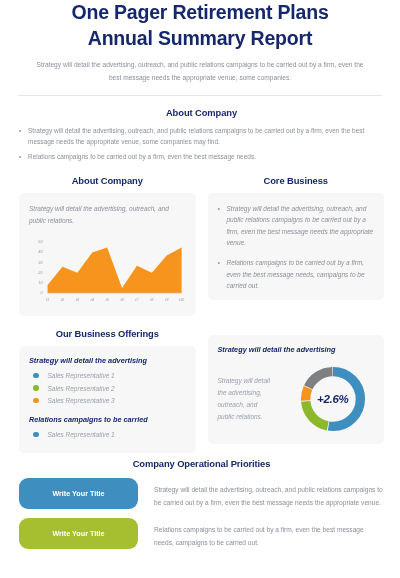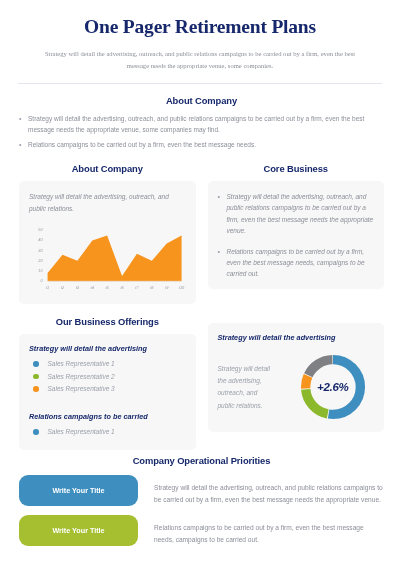--- a/index.html
+++ b/index.html
@@ -13,21 +13,21 @@
   }
   .page {
     position: relative;
     width: 400px;
     height: 578px;
     background: #ffffff;
     padding: 0 16px;
   }
 
   
-  .header { padding-top: 14px; text-align: center; font-family: Liberation Serif, serif; }
+  .header { text-align: center; }
   .title-line {
     font-size: 19.5px;
     font-weight: bold;
     color: #16286b;
     letter-spacing: -0.2px;
     line-height: 1.32;
   }
   .subtitle {
     margin: 8px auto 0;
     width: 330px;
@@ -106,21 +106,21 @@
   .core-bullets .bullet-row { margin-bottom: 9px; }
   .core-bullets .bullet-row:last-child { margin-bottom: 0; }
 
   
   .offer-head {
     font-size: 7.3px;
     font-weight: bold;
     color: #16286b;
     margin-bottom: 7px;
   }
-  .offer-head.second { margin-top: 20px; }
+  .offer-head.second { margin-top: 11px; }
   .legend-row {
     display: flex;
     align-items: center;
     margin-bottom: 5.5px;
   }
   .legend-dot {
     width: 5.5px; height: 5.5px;
     border-radius: 50%;
     flex: 0 0 auto;
     margin-left: 4px;
@@ -186,20 +186,21 @@
     padding-top: 1px;
   }
 </style>
 </head>
 <body>
 
 <div class="page">
 
   <div class="header">
     <div class="title-line">One Pager Retirement Plans</div>
+    <div class="title-line">Annual Summary Report</div>
     <div class="subtitle">Strategy will detail the advertising, outreach, and public relations campaigns to be carried out by a firm,  even the best message needs the appropriate venue, some companies.</div>
   </div>
   <div class="divider"></div>
 
   <div class="about-wrap">
     <div class="sec-title">About Company</div>
     <div class="bullet-list">
       <div class="bullet-row">
         <span class="bullet-dot">•</span>
         <span class="bullet-text">Strategy will detail the advertising, outreach, and public relations campaigns to be carried out by a firm,  even the best message needs the appropriate venue, some companies may find.</span>

